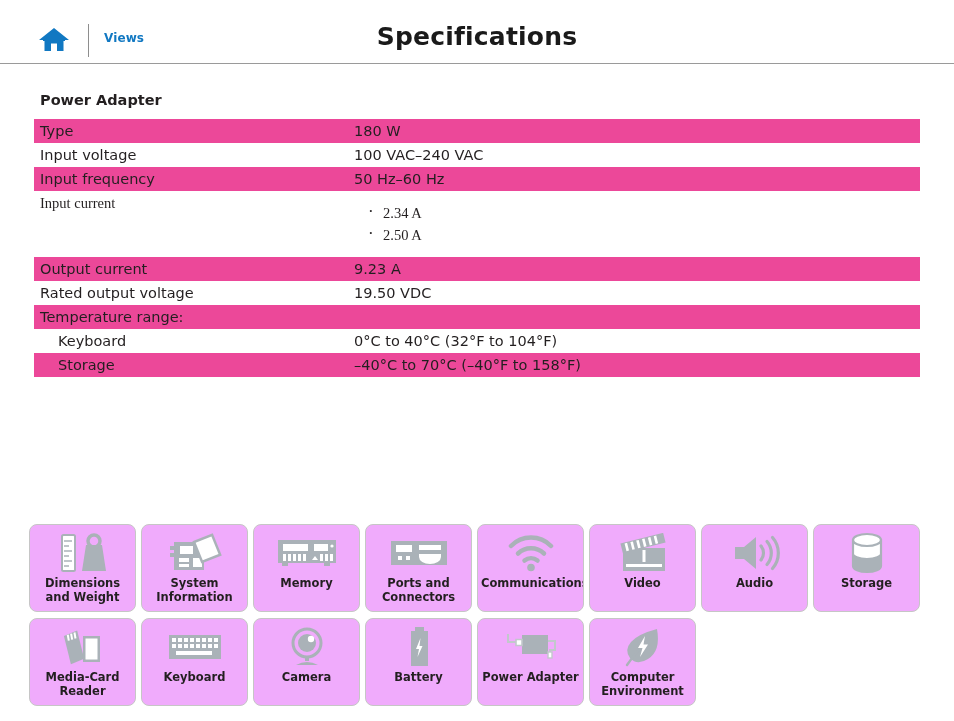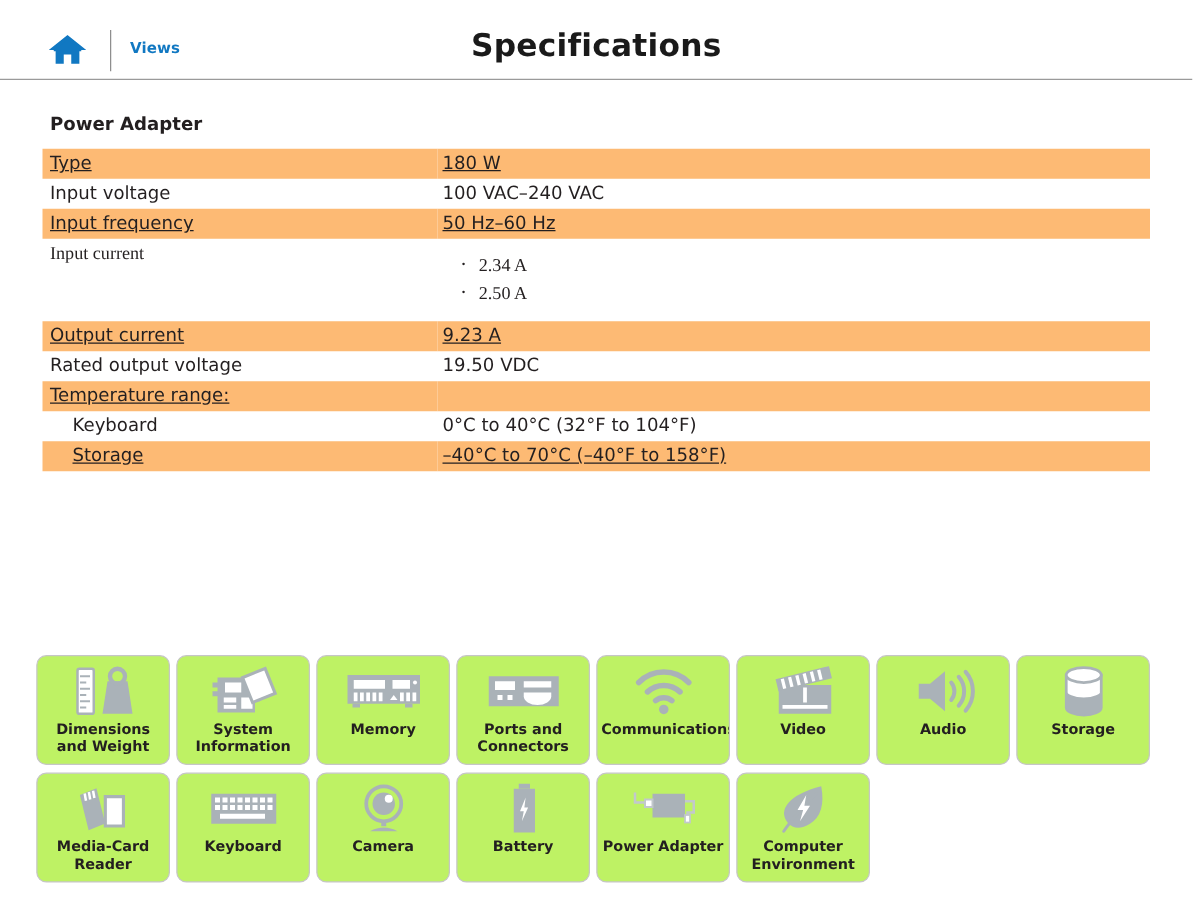--- a/index.html
+++ b/index.html
@@ -77,21 +77,21 @@
   }
   .spec-table {
     position: absolute;
     left: 34px;
     top: 119px;
     width: 886px;
     border-collapse: collapse;
     table-layout: fixed;
   }
   .spec-table tr { height: 24px; }
-  .spec-table tr.stripe { background: #fdba74; text-decoration: underline; }
+  .spec-table tr.stripe { background: #ec4899; }
   .spec-table td {
     padding: 0;
     font-size: 14.5px;
     color: #231f20;
     vertical-align: top;
     line-height: 24px;
     font-weight: normal;
   }
   .spec-table td.label { width: 310px; padding-left: 6px; }
   .spec-table td.label.indent { padding-left: 24px; }
@@ -124,21 +124,21 @@
     width: 896px;
     display: grid;
     grid-template-columns: repeat(8, 107px);
     grid-auto-rows: 88px;
     column-gap: 5px;
     row-gap: 6px;
   }
   .tile {
     border: 1px solid #c6c6c6;
     border-radius: 8px;
-    background: #bef264;
+    background: #f0abfc;
     box-sizing: border-box;
     display: flex;
     flex-direction: column;
     align-items: center;
     justify-content: flex-start;
     cursor: pointer;
     padding-top: 5px;
     overflow: hidden;
   }
   .tile-icon {

